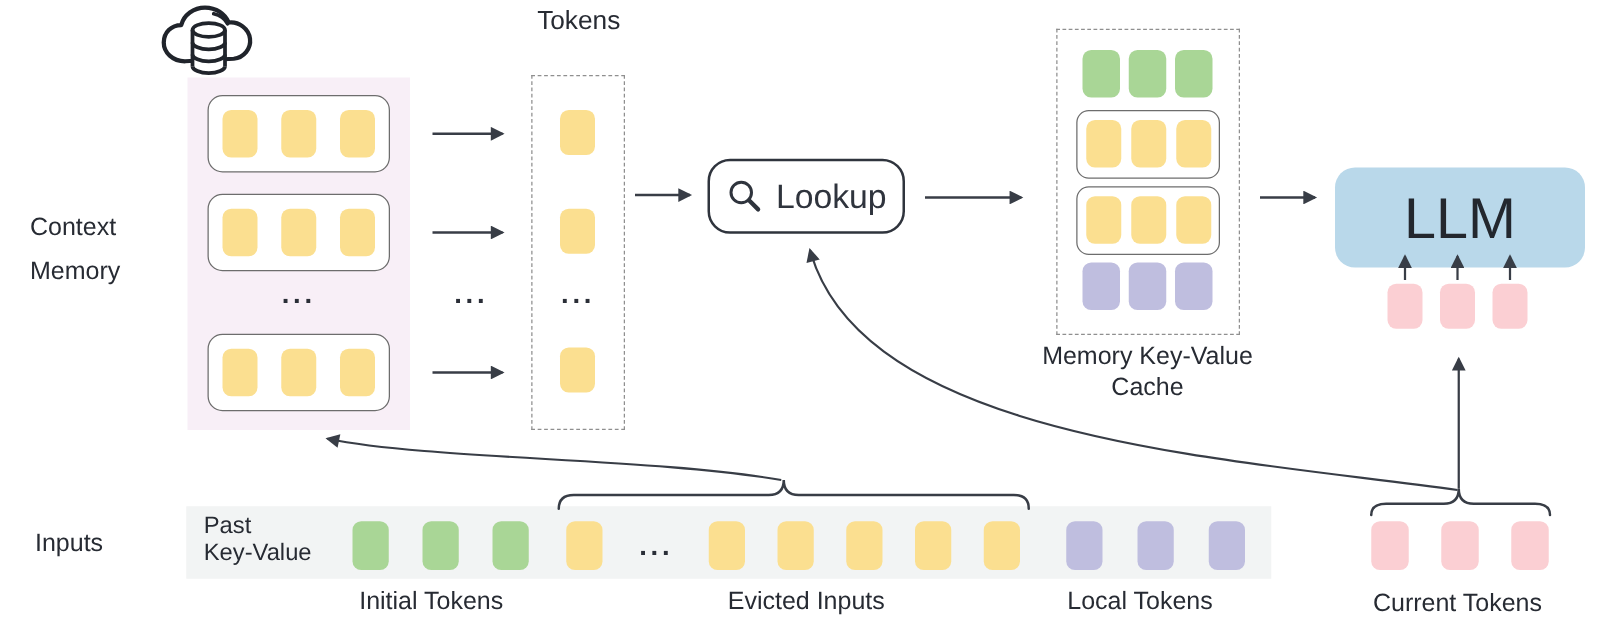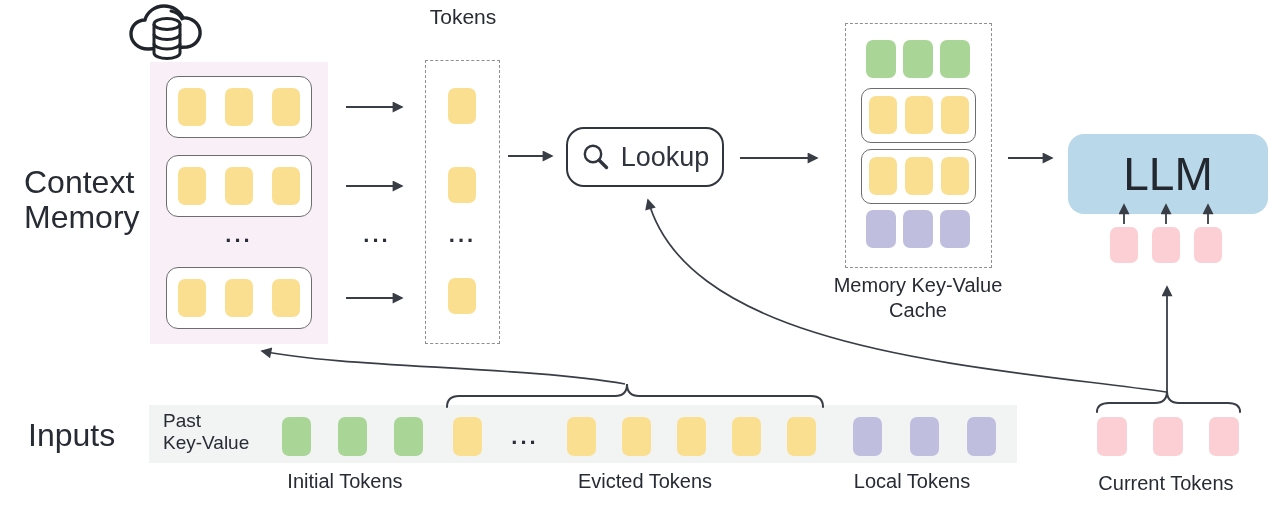--- a/index.html
+++ b/index.html
@@ -16,21 +16,21 @@
   .green{background:#a9d696;}
   .purple{background:#bfbedf;}
   .pink{background:#fbcfd3;}
   .memory-bg{left:150px;top:62px;width:178px;height:282px;background:#f8eff7;}
   .unit-row{position:absolute;left:166px;width:146px;height:62px;background:#ffffff;
     border:1.5px solid #6d6d6d;border-radius:12px;box-sizing:border-box;}
   .cache-row-box{position:absolute;left:861px;width:115px;height:55px;background:#ffffff;
     border:1.5px solid #6d6d6d;border-radius:10px;box-sizing:border-box;}
   .dashed-box{position:absolute;border:1.6px dashed #8f8f8f;box-sizing:border-box;background:transparent;}
   .ellipsis{position:absolute;font-size:22px;font-weight:700;letter-spacing:3px;text-align:center;color:#2a2e37;}
-  .big-label{font-size:32px;line-height:35px;}
+  .big-label{font-size:20px;line-height:35px;}
   .side-label{font-size:20px;text-align:center;width:200px;}
   .lookup-pill{left:566px;top:127px;width:158px;height:60px;border:2.2px solid #2f343d;
     border-radius:18px;background:#fff;display:flex;align-items:center;justify-content:center;gap:10px;box-sizing:border-box;}
   .lookup-pill span{font-size:27px;color:#2f343d;}
   .llm-box{left:1068px;top:134px;width:200px;height:80px;background:#b9d8ea;border-radius:16px;
     display:flex;align-items:center;justify-content:center;font-size:46px;color:#23272e;}
   .strip{left:149px;top:405px;width:868px;height:58px;background:#f2f4f4;}
   .small-two-line{font-size:19px;line-height:22px;}
   svg.overlay{position:absolute;left:0;top:0;pointer-events:none;}
 </style>
@@ -136,21 +136,21 @@
   <div class="tok yellow h39" style="left:787px;top:417px;width:29px;"></div>
   <div class="tok purple h39" style="left:853px;top:417px;width:29px;"></div>
   <div class="tok purple h39" style="left:910px;top:417px;width:29px;"></div>
   <div class="tok purple h39" style="left:967px;top:417px;width:29px;"></div>
 
   <div class="tok pink h39 w30" style="left:1097px;top:417px;"></div>
   <div class="tok pink h39 w30" style="left:1153px;top:417px;"></div>
   <div class="tok pink h39 w30" style="left:1209px;top:417px;"></div>
 
   <div class="abs side-label" style="left:245px;top:470px;">Initial Tokens</div>
-  <div class="abs side-label" style="left:545px;top:470px;">Evicted Tokens</div>
+  <div class="abs side-label" style="left:545px;top:470px;">Evicted Inputs</div>
   <div class="abs side-label" style="left:812px;top:470px;">Local Tokens</div>
   <div class="abs side-label" style="left:1066px;top:472px;">Current Tokens</div>
 
   <svg class="overlay" width="1280" height="509" viewBox="0 0 1280 509">
     <defs>
       <marker id="ah" viewBox="0 0 10 10" refX="8.5" refY="5" markerWidth="13" markerHeight="11" markerUnits="userSpaceOnUse" orient="auto">
         <path d="M0,0 L10,5 L0,10 Z" fill="#383d46"></path>
       </marker>
     </defs>
     <g stroke="#383d46" stroke-width="2" fill="none">

